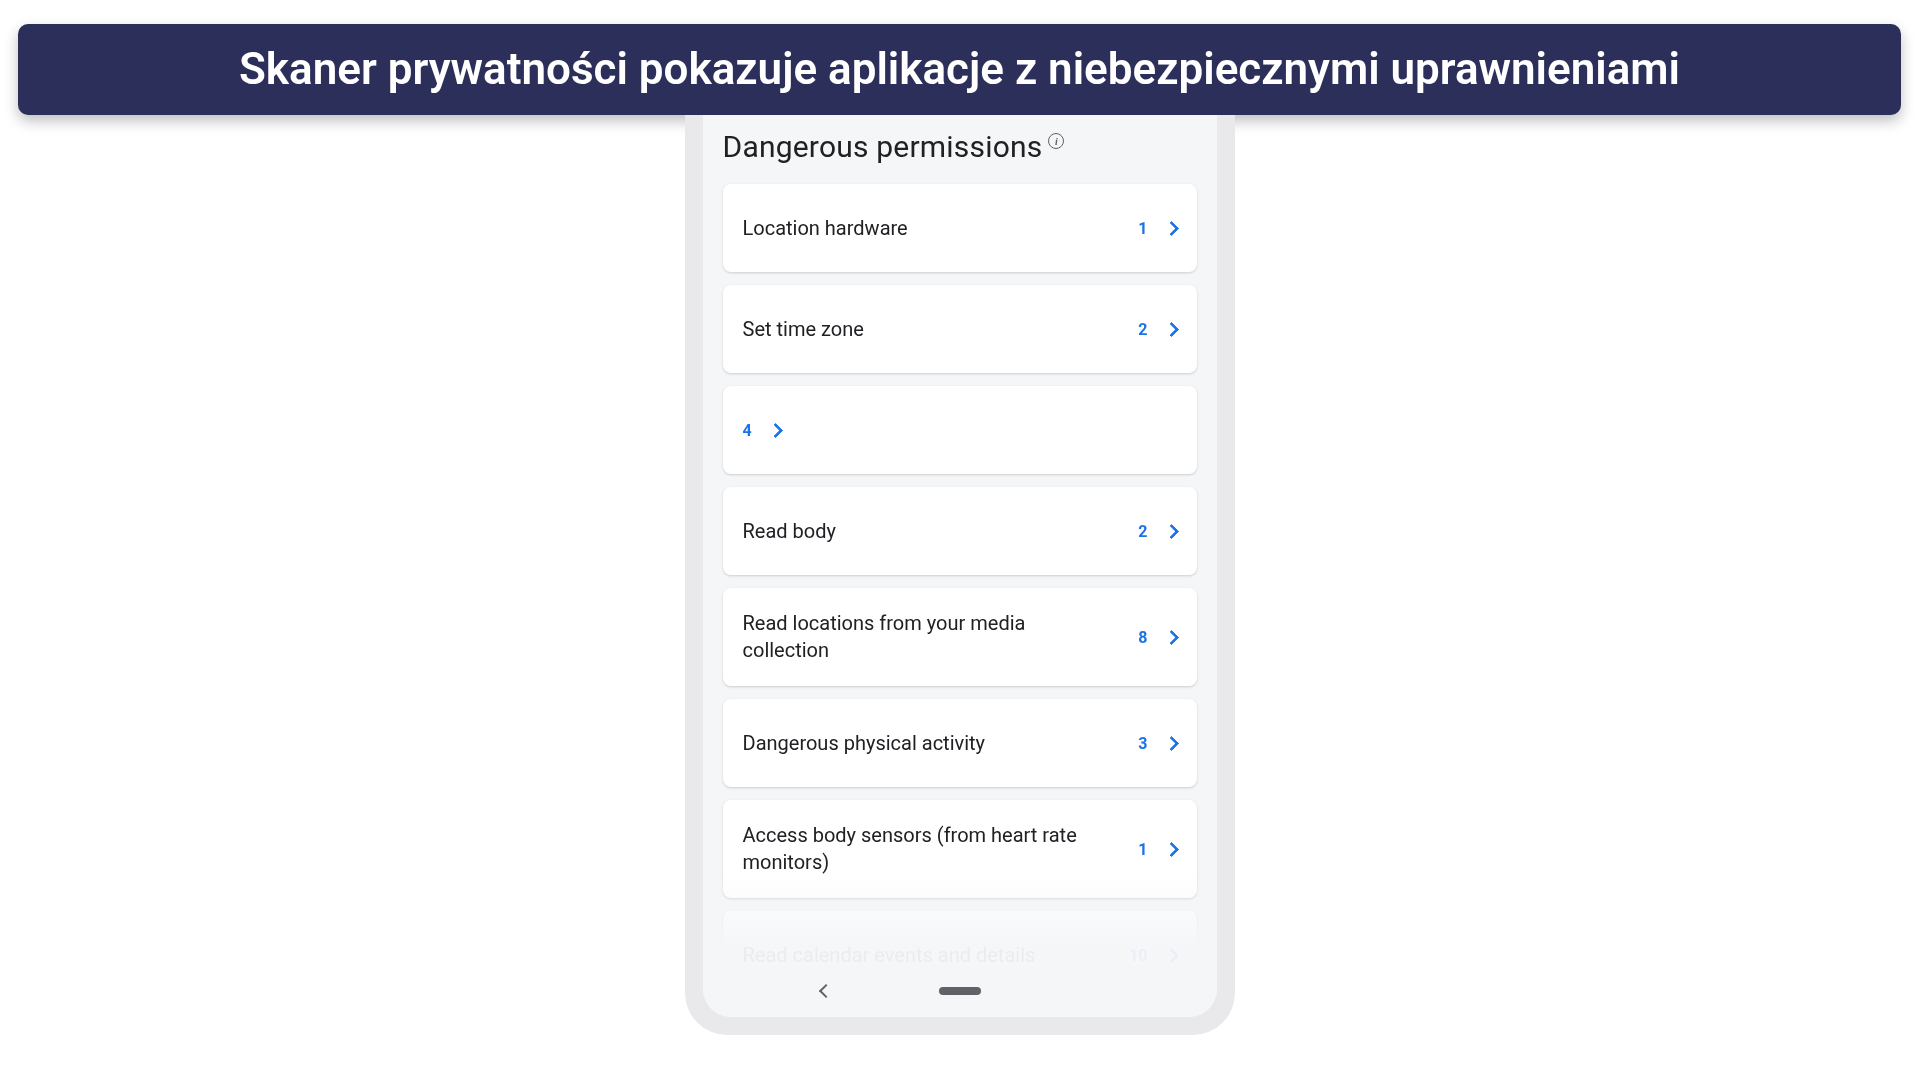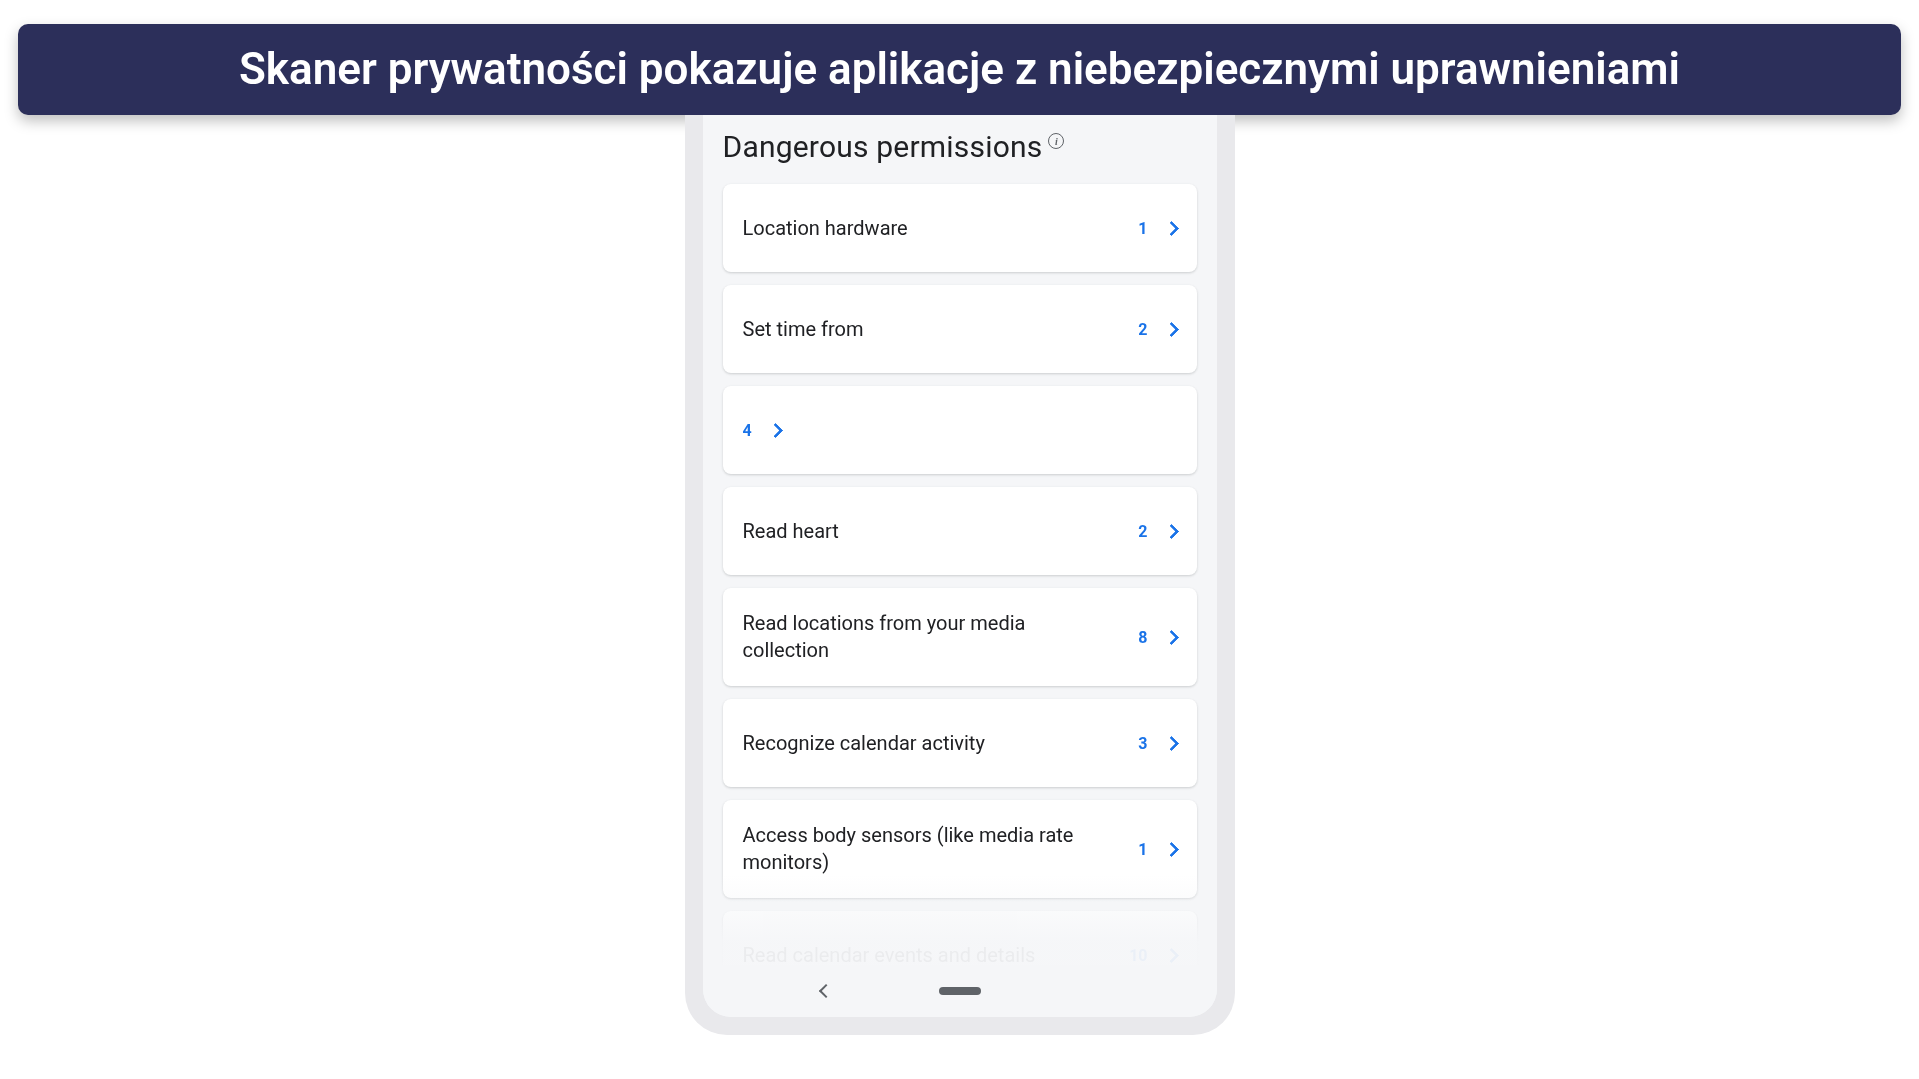--- a/index.html
+++ b/index.html
@@ -193,60 +193,60 @@
 
       <div class="permission-item">
         <span class="permission-label">Location hardware</span>
         <div class="permission-right">
           <span class="permission-count">1</span>
           <span class="chevron-right"></span>
         </div>
       </div>
 
       <div class="permission-item">
-        <span class="permission-label">Set time from</span>
+        <span class="permission-label">Set time zone</span>
         <div class="permission-right">
           <span class="permission-count">2</span>
           <span class="chevron-right"></span>
         </div>
       </div>
 
       <div class="permission-item">
         <div class="permission-right">
           <span class="permission-count">4</span>
           <span class="chevron-right"></span>
         </div>
       </div>
 
       <div class="permission-item">
-        <span class="permission-label">Read heart</span>
+        <span class="permission-label">Read body</span>
         <div class="permission-right">
           <span class="permission-count">2</span>
           <span class="chevron-right"></span>
         </div>
       </div>
 
       <div class="permission-item">
         <span class="permission-label">Read locations from your media collection</span>
         <div class="permission-right">
           <span class="permission-count">8</span>
           <span class="chevron-right"></span>
         </div>
       </div>
 
       <div class="permission-item">
-        <span class="permission-label">Recognize calendar activity</span>
+        <span class="permission-label">Dangerous physical activity</span>
         <div class="permission-right">
           <span class="permission-count">3</span>
           <span class="chevron-right"></span>
         </div>
       </div>
 
       <div class="permission-item">
-        <span class="permission-label">Access body sensors (like media rate monitors)</span>
+        <span class="permission-label">Access body sensors (from heart rate monitors)</span>
         <div class="permission-right">
           <span class="permission-count">1</span>
           <span class="chevron-right"></span>
         </div>
       </div>
 
       <div class="permission-item partial">
         <span class="permission-label">Read calendar events and details</span>
         <div class="permission-right">
           <span class="permission-count">10</span>

